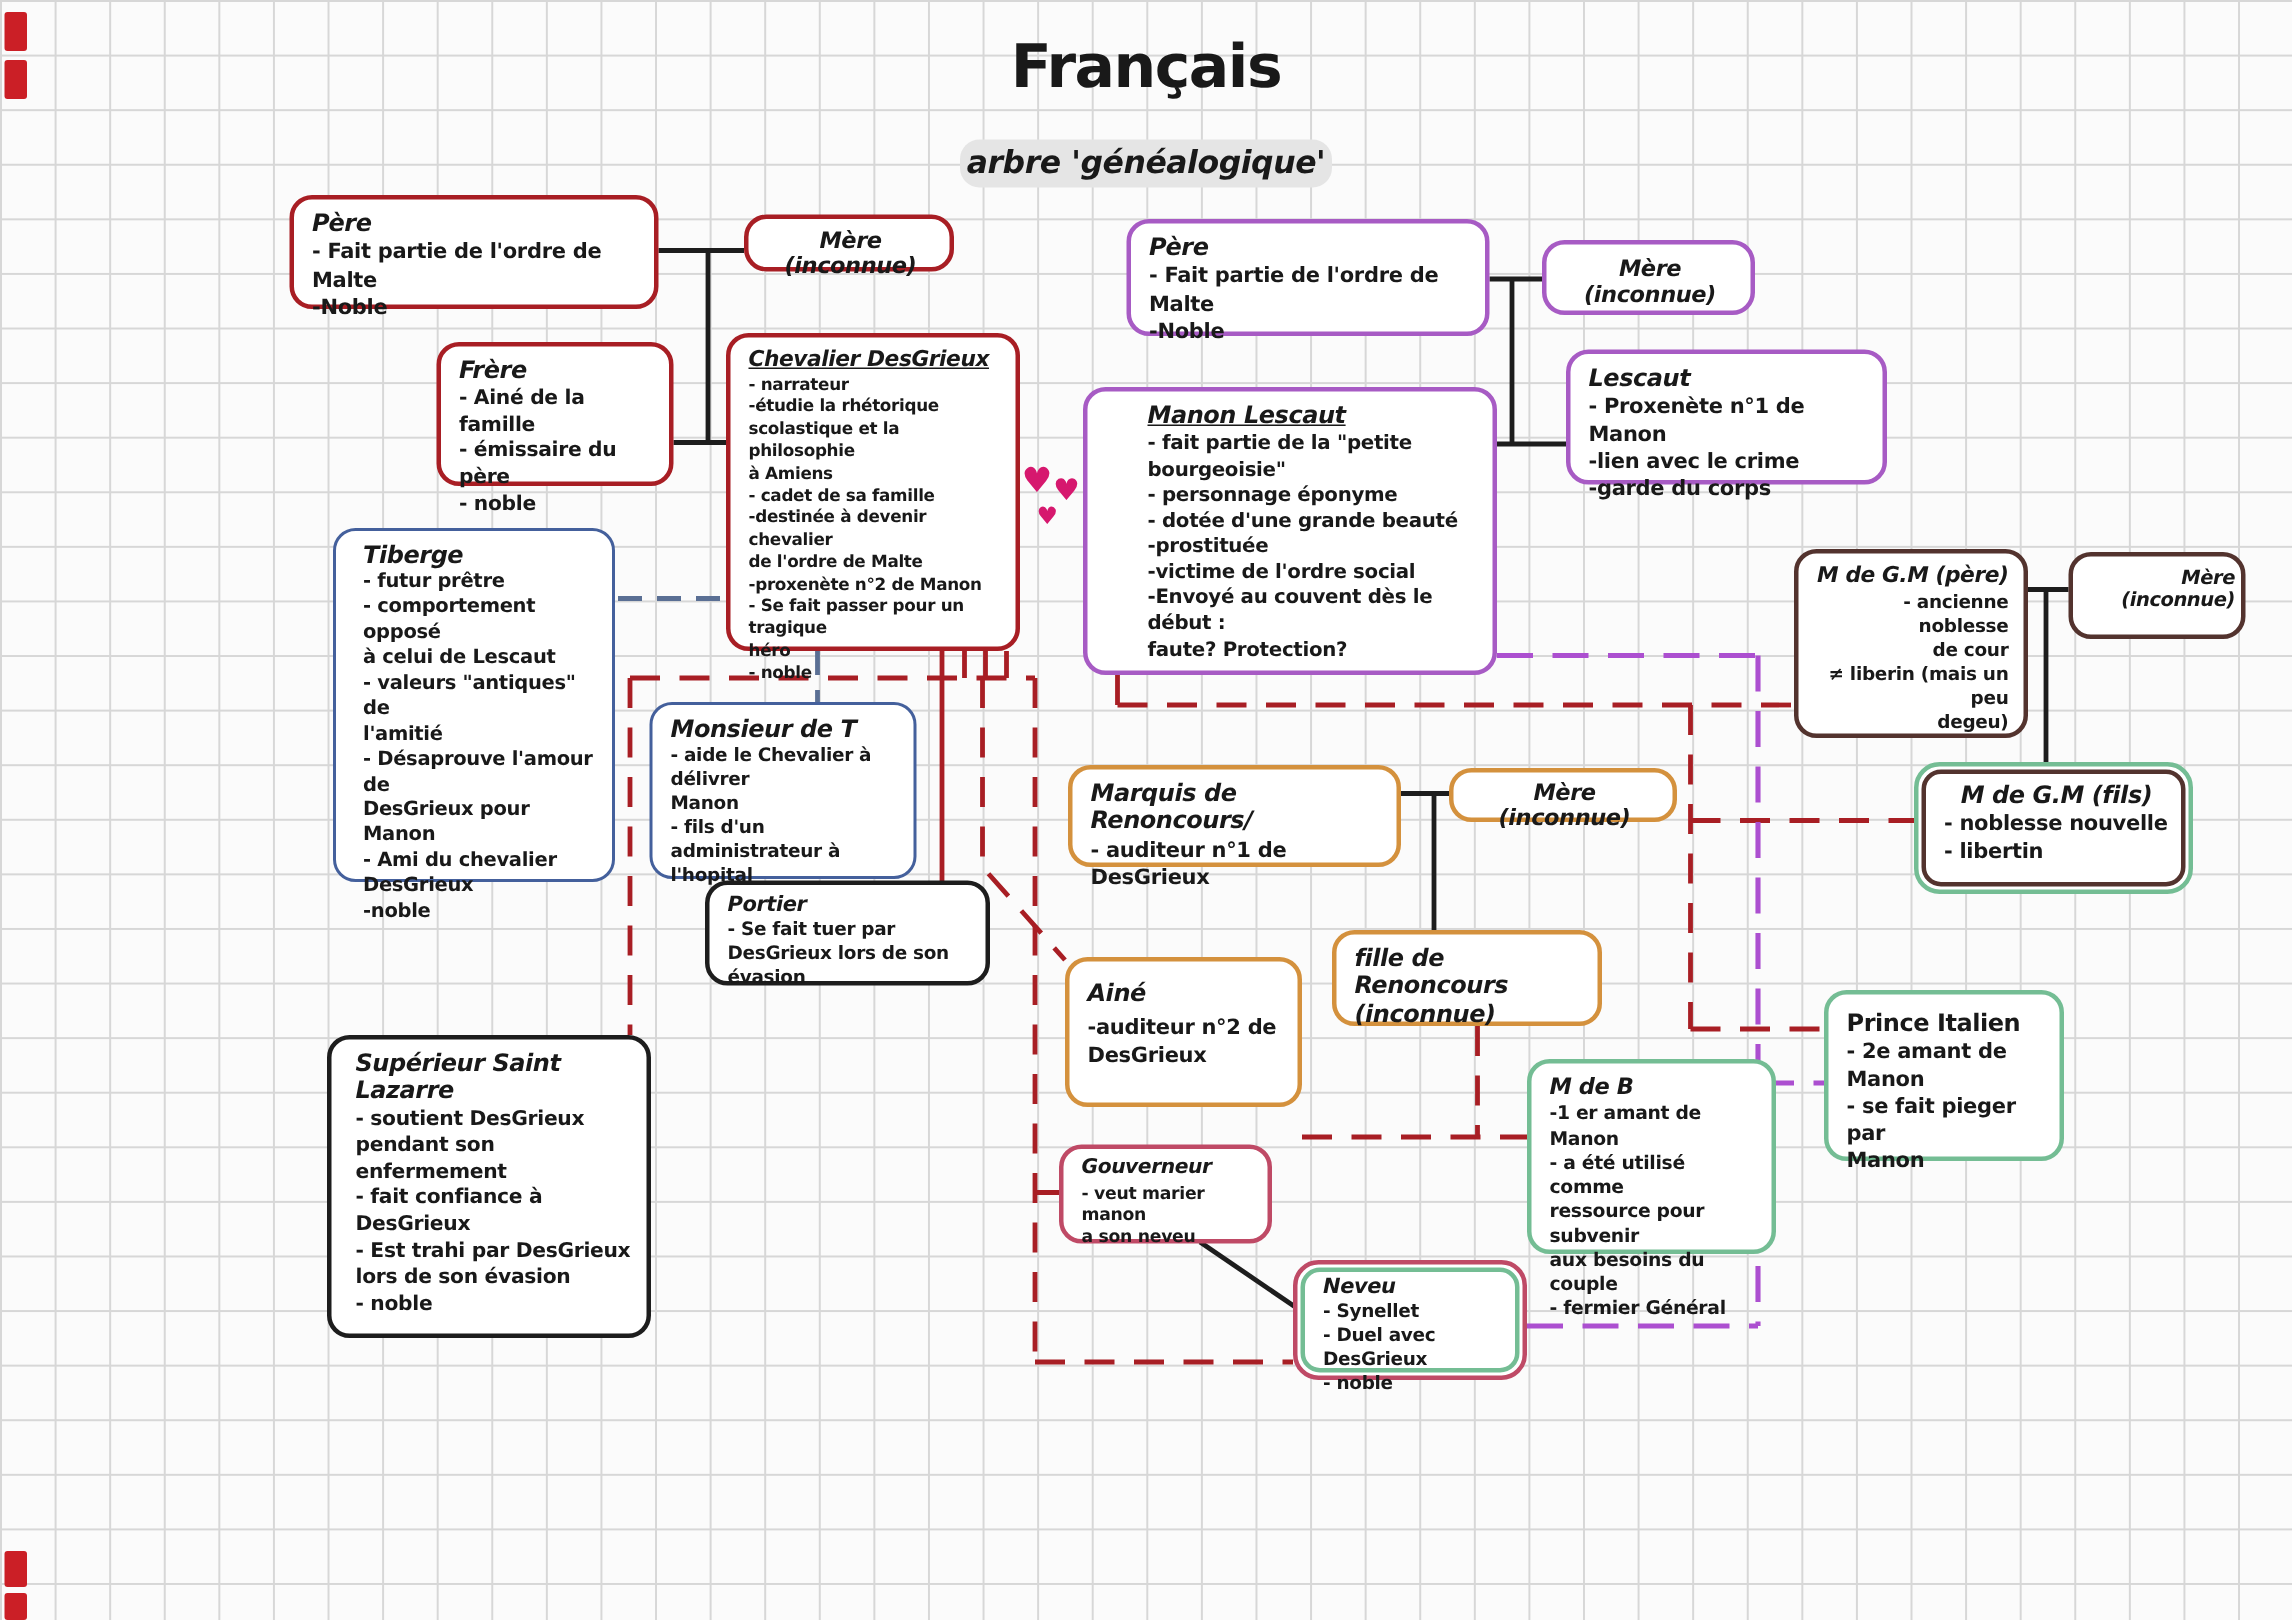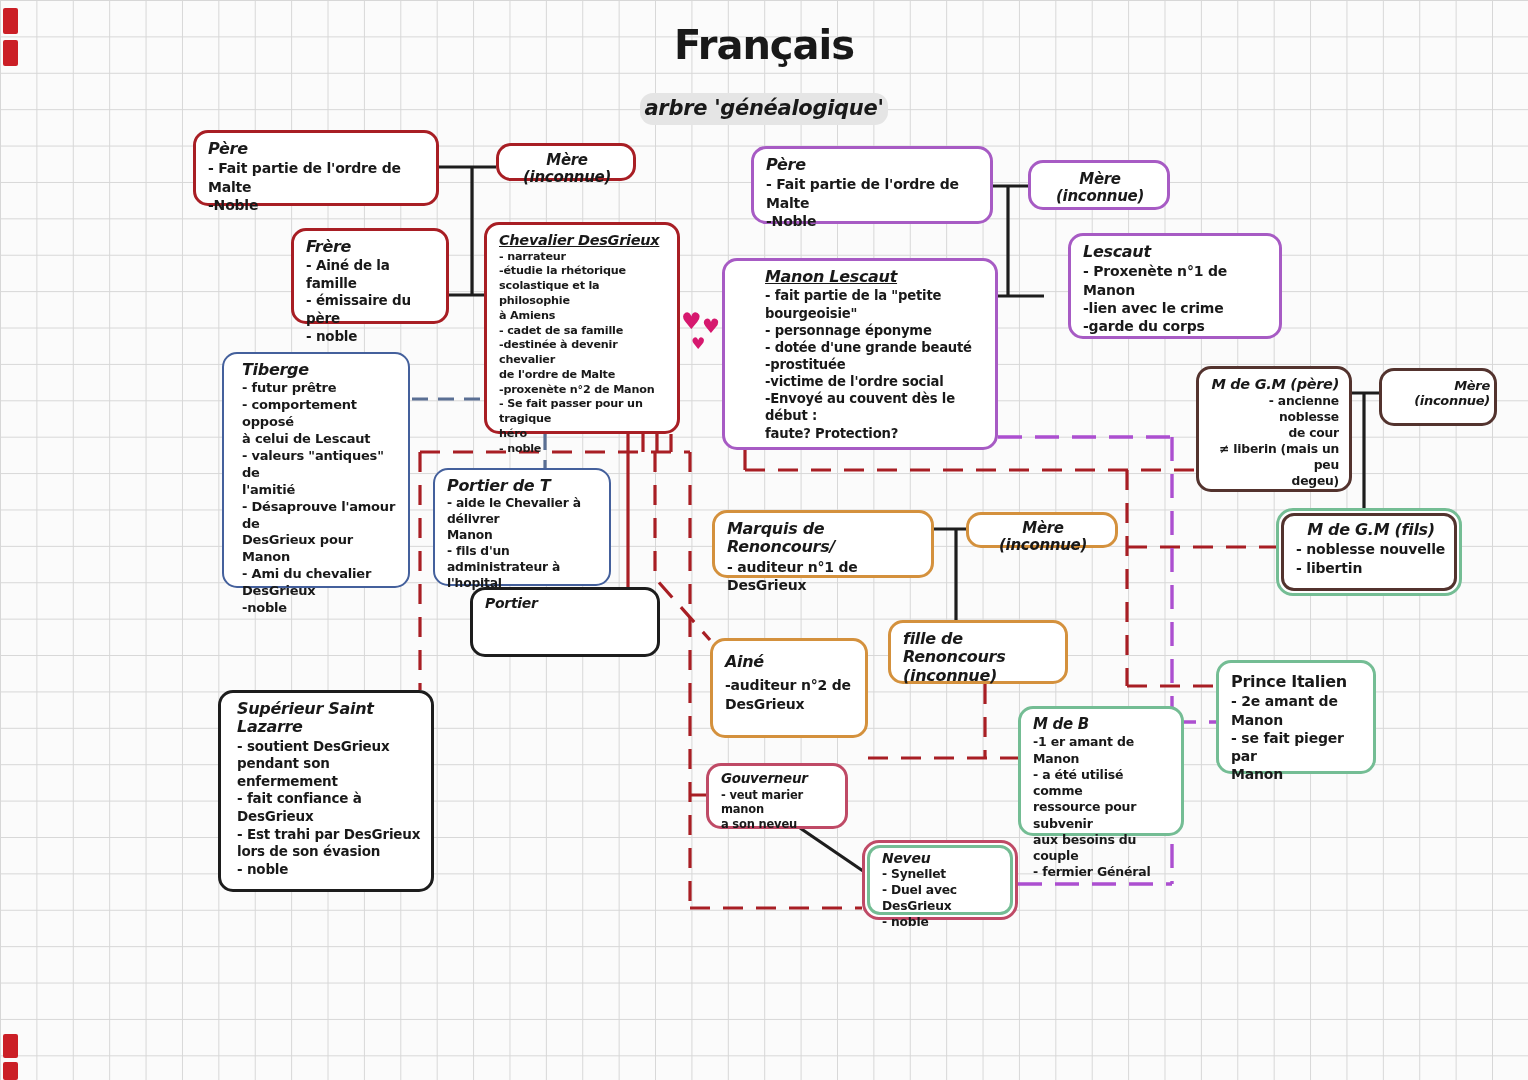--- a/index.html
+++ b/index.html
@@ -148,21 +148,21 @@
   <div class="bt u">Manon Lescaut</div>
   <div class="bb" style="font-size:13.2px;">- fait partie de la "petite bourgeoisie"
 - personnage éponyme
 - dotée d'une grande beauté
 -prostituée
 -victime de l'ordre social
 -Envoyé au couvent dès le début :
 faute? Protection?</div>
 </div>
 
-<div class="box c-purple" style="left:1068px;top:233px;width:214px;height:106px;">
+<div class="box c-purple" style="left:1044px;top:233px;width:214px;height:90px;">
   <div class="bt">Lescaut</div>
   <div class="bb" style="font-size:14px;">- Proxenète n°1 de Manon
 -lien avec le crime
 -garde du corps</div>
 </div>
 
 <div class="box c-blue" style="left:222px;top:352px;width:188px;height:236px;padding-left:18px;">
   <div class="bt">Tiberge</div>
   <div class="bb">- futur prêtre
 - comportement opposé
@@ -170,29 +170,31 @@
 - valeurs "antiques" de
 l'amitié
 - Désaprouve l'amour de
 DesGrieux pour Manon
 - Ami du chevalier
 DesGrieux
 -noble</div>
 </div>
 
 <div class="box c-blue" style="left:433px;top:468px;width:178px;height:118px;">
-  <div class="bt">Portier de T</div>
+  <div class="bt">Monsieur de T</div>
   <div class="bb" style="font-size:12.3px;">- aide le Chevalier à délivrer
 Manon
 - fils d'un administrateur à
 l'hopital</div>
 </div>
 
 <div class="box c-black mid" style="left:470px;top:587px;width:190px;height:70px;padding-top:5px;">
   <div class="bt" style="font-size:14px;">Portier</div>
+  <div class="bb">- Se fait tuer par
+DesGrieux lors de son évasion</div>
 </div>
 
 <div class="box c-black" style="left:218px;top:690px;width:216px;height:202px;padding-left:16px;">
   <div class="bt" style="white-space:pre-line;">Supérieur Saint
 Lazarre</div>
   <div class="bb" style="font-size:13.5px;">- soutient DesGrieux
 pendant son enfermement
 - fait confiance à DesGrieux
 - Est trahi par DesGrieux
 lors de son évasion

